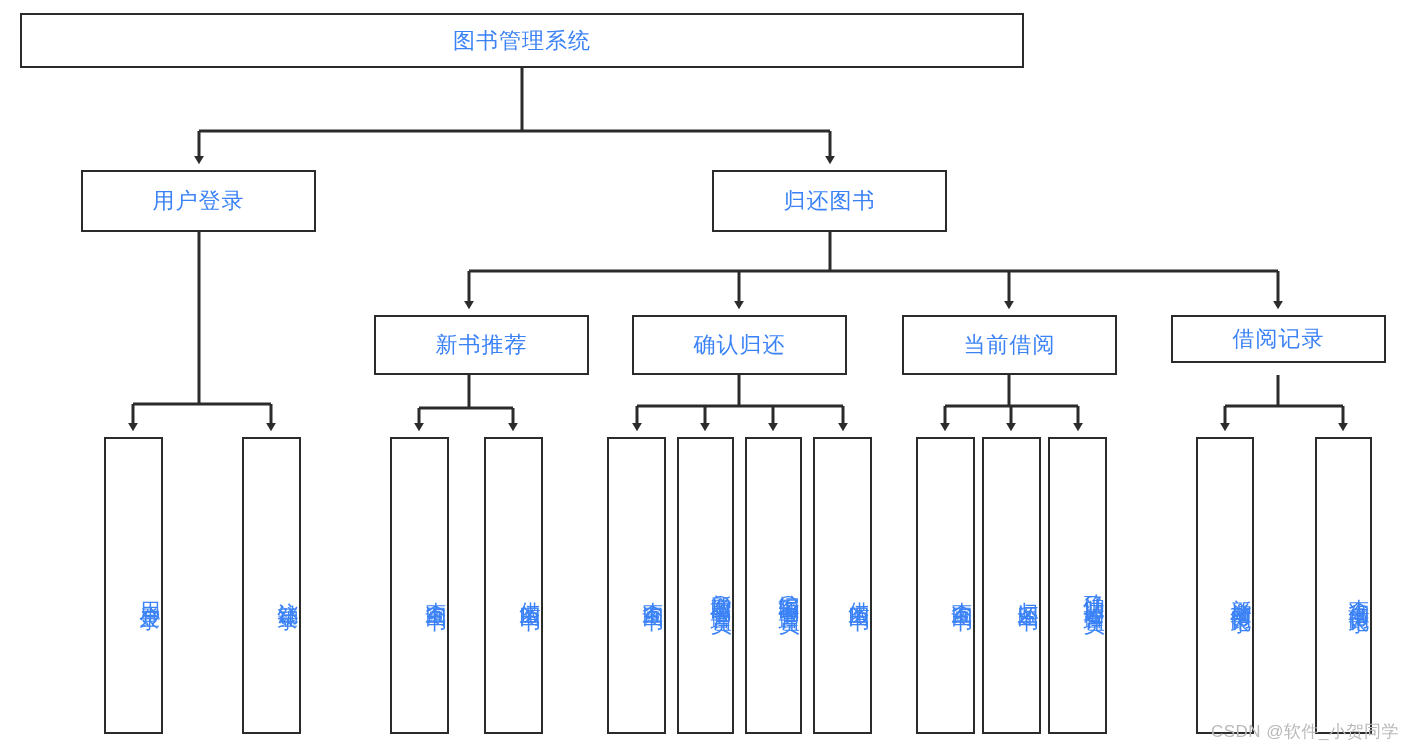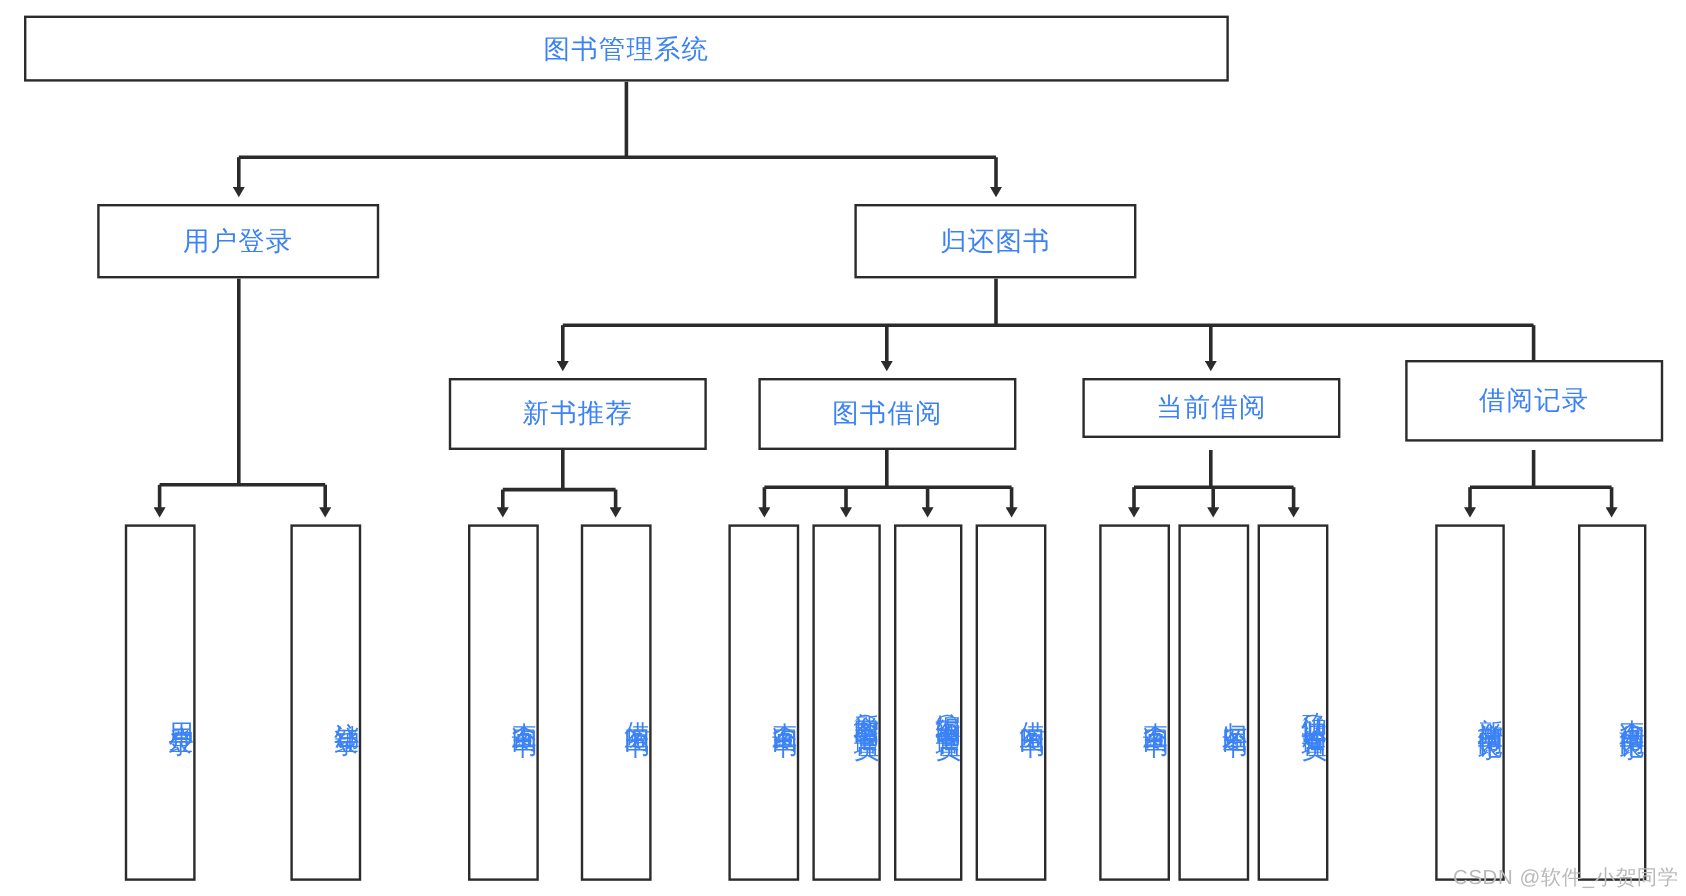--- a/index.html
+++ b/index.html
@@ -106,23 +106,23 @@
       <path d="M1343,406 L1343,427" marker-end="url(#arrow)"></path>
     </g>
   </svg>
 
   <div class="node h root" style="left:20px;top:13px;width:1004px;height:55px;">图书管理系统</div>
 
   <div class="node h" style="left:81px;top:170px;width:235px;height:62px;">用户登录</div>
   <div class="node h" style="left:712px;top:170px;width:235px;height:62px;">归还图书</div>
 
   <div class="node h" style="left:362px;top:315px;width:215px;height:60px;margin-left:12px;">新书推荐</div>
-  <div class="node h" style="left:632px;top:315px;width:215px;height:60px;">图书借阅</div>
-  <div class="node h" style="left:902px;top:315px;width:215px;height:50px;">当前借阅</div>
-  <div class="node h" style="left:1171px;top:300px;width:215px;height:68px;">借阅记录</div>
+  <div class="node h" style="left:632px;top:315px;width:215px;height:60px;">确认归还</div>
+  <div class="node h" style="left:902px;top:315px;width:215px;height:60px;">当前借阅</div>
+  <div class="node h" style="left:1171px;top:315px;width:215px;height:48px;">借阅记录</div>
 
   <div class="node v" style="left:104px;top:437px;width:59px;height:297px;">用户登录</div>
   <div class="node v" style="left:242px;top:437px;width:59px;height:297px;">注销登录</div>
 
   <div class="node v" style="left:390px;top:437px;width:59px;height:297px;">查询图书</div>
   <div class="node v" style="left:484px;top:437px;width:59px;height:297px;">借阅图书</div>
 
   <div class="node v" style="left:607px;top:437px;width:59px;height:297px;">查询图书</div>
   <div class="node v" style="left:677px;top:437px;width:57px;height:297px;">新增图书（管理员）</div>
   <div class="node v" style="left:745px;top:437px;width:57px;height:297px;">编辑图书（管理员）</div>

